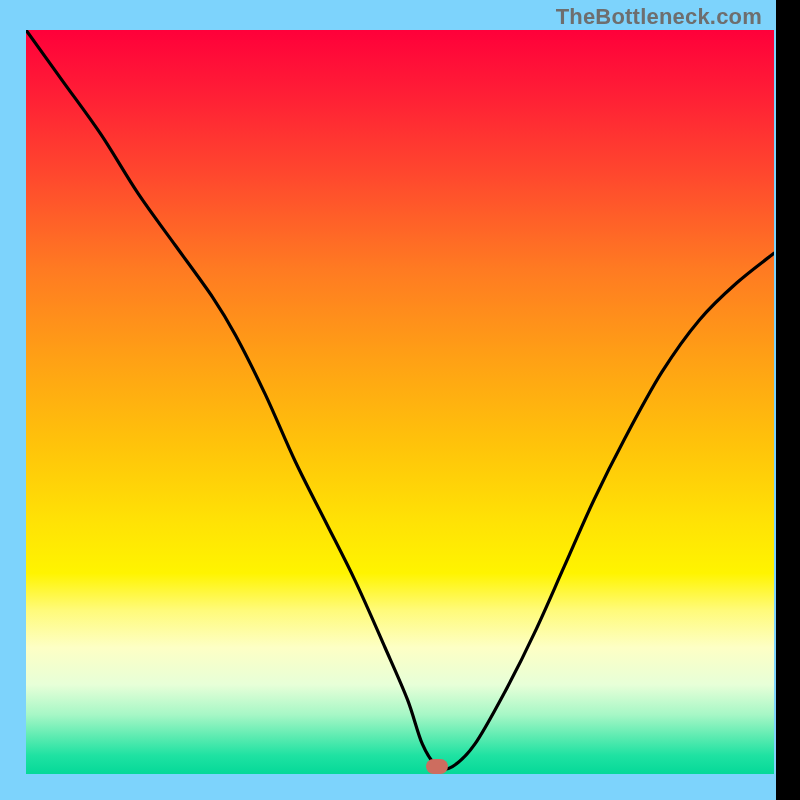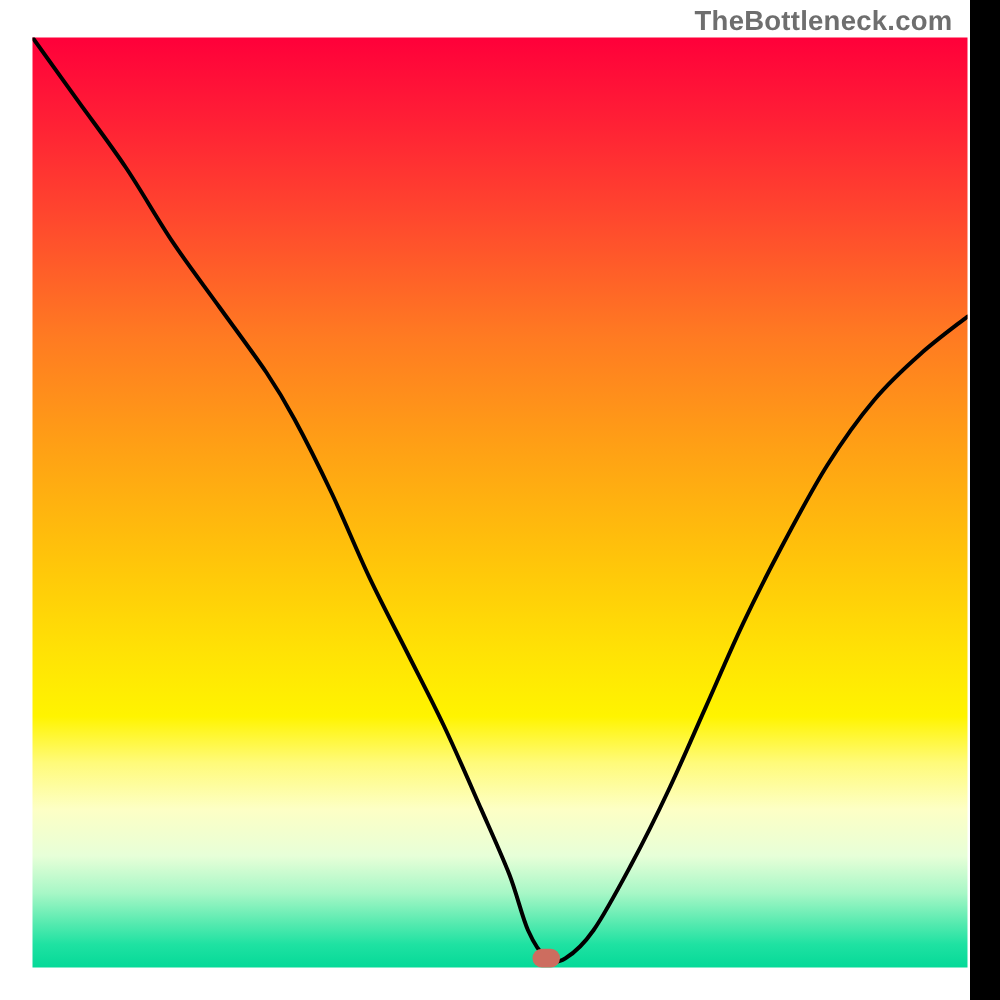--- a/index.html
+++ b/index.html
@@ -1,21 +1,21 @@
 <!DOCTYPE html>
 <html><head>
 <meta charset="utf-8">
 <style>
   * { margin: 0; padding: 0; box-sizing: border-box; }
   html, body { width: 800px; height: 800px; overflow: hidden; background: #000; }
   .container {
     width: 776px;
     height: 800px;
     position: relative;
-    background: #ffffff;
+    background: #7dd3fc;
   }
   .watermark {
     position: absolute;
     top: 4px;
     right: 14px;
     font-family: Arial, Helvetica, sans-serif;
     font-size: 22px;
     font-weight: 600;
     color: #6e6e6e;
     letter-spacing: 0.2px;

